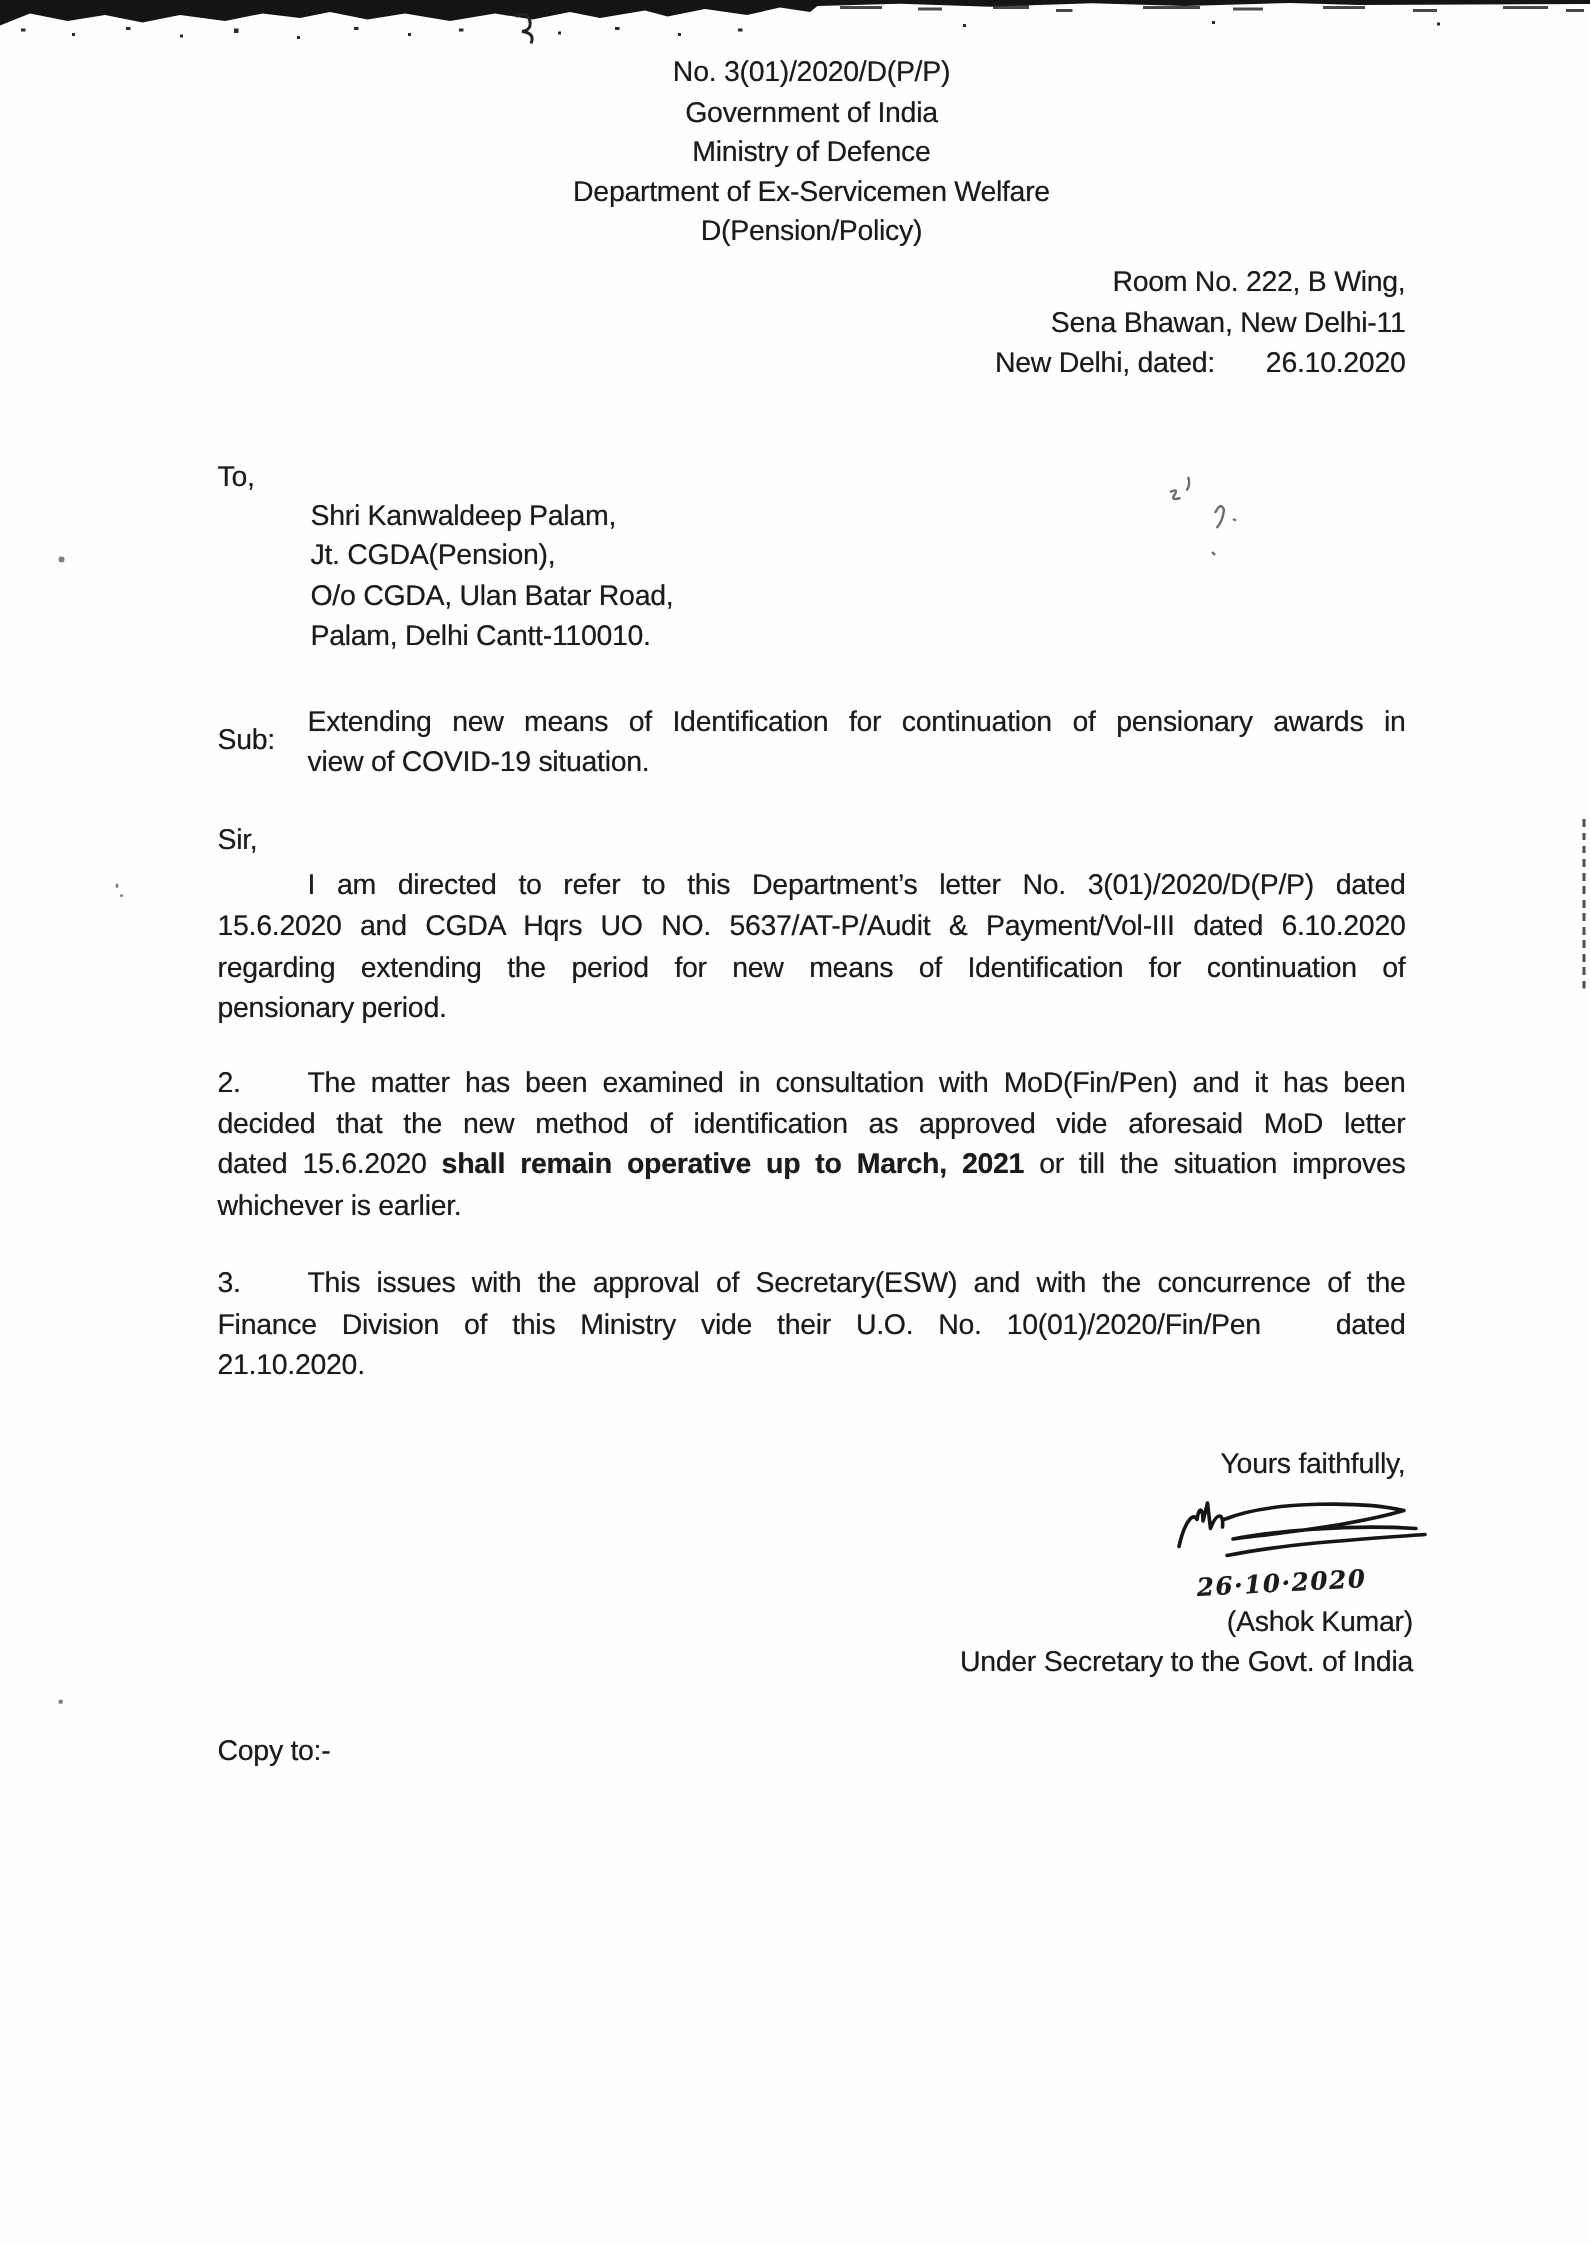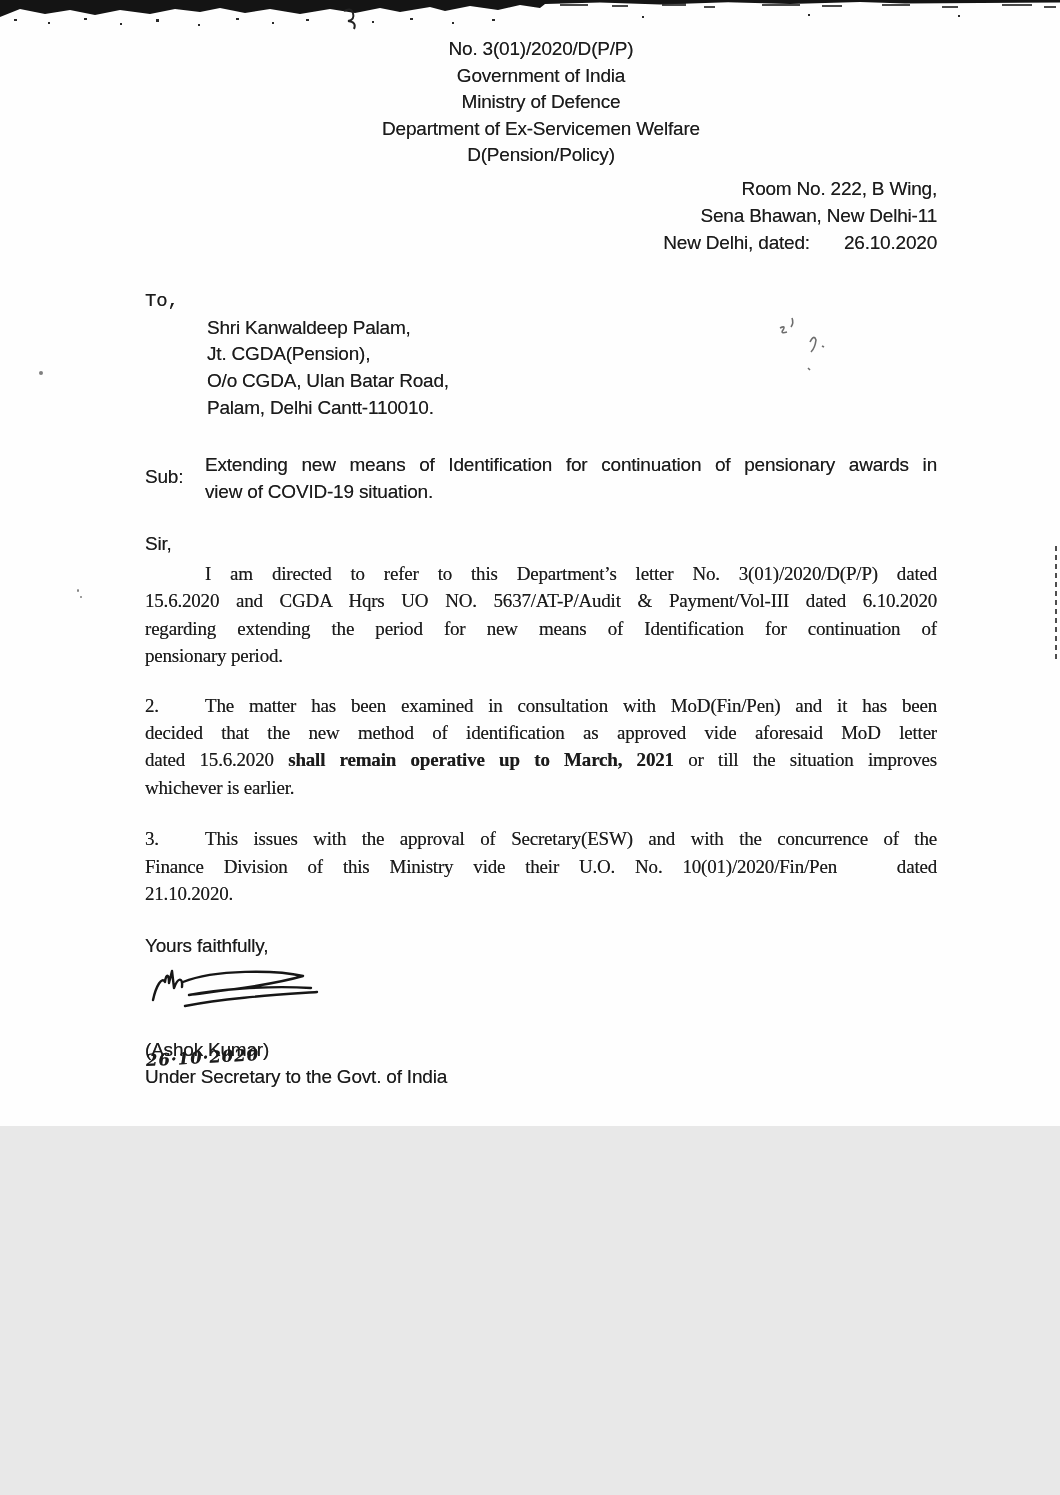--- a/index.html
+++ b/index.html
@@ -1,52 +1,52 @@
 <!DOCTYPE html>
 <html><head>
 <meta charset="utf-8">
 <style>
   html,body{margin:0;padding:0;background:#e8e8e8;}
   .page{
     position:relative;
-    width:1060px;height:1126px;
+    width:1060px;height:1495px;
     background:#fefefe;
     font-family:"Liberation Sans","DejaVu Sans",sans-serif;
     color:#1b1b1b;
     overflow:hidden;
     text-shadow:0 0 .5px rgba(10,10,10,.6);
   }
   .artifact-top{position:absolute;top:0;left:0;width:1060px;height:34px;pointer-events:none;}
   .scanline-right{
     position:absolute;left:1055px;top:546px;width:2px;height:113px;
     background:repeating-linear-gradient(180deg,#2e2e2e 0 5px,transparent 5px 9px);
     opacity:.85;
   }
   .speck{position:absolute;background:#3a3a3a;border-radius:50%;opacity:.65;}
   .penmark{position:absolute;left:748px;top:306px;pointer-events:none;}
   .content{padding:36px 123px 0 145px;font-size:19px;letter-spacing:-.2px;}
   .center{text-align:center;line-height:27px;}
   .hdr{line-height:26.6px;}
   .right-block{text-align:right;line-height:27.2px;margin-top:6px;}
   .date-line .gap{display:inline-block;width:34px;}
-  .to-label{margin-top:31px;line-height:27px;font-family:Liberation Mono, monospace;}
+  .to-label{margin-top:48px;line-height:27px;}
   .recipient{margin-left:62px;line-height:26.8px;}
   .sub-row{margin-top:29px;display:flex;line-height:27.4px;}
   .sub-label{width:60px;flex:0 0 60px;margin-top:12px;}
   .sub-lines{flex:1;}
   .salutation{margin-top:24px;line-height:27.4px;}
-  .para{line-height:27.4px;font-family:Liberation Serif, serif;}
+  .para{line-height:27.4px;}
   .p1{margin-top:3px;}
   .p2{margin-top:22px;}
   .p3{margin-top:24px;}
   .jl{text-align:justify;text-align-last:justify;}
   .indent-first{text-indent:60px;}
   .pnum{display:inline-block;width:60px;text-indent:0;}
   .bold{font-weight:700;}
-  .sig-area{text-align:left;margin-top:25px;line-height:27.4px;}
+  .sig-area{text-align:right;margin-top:39px;line-height:27.4px;}
   .sig-strokes{margin:4px -26px -2px 0;}
   .sig-date{
     font-family:"DejaVu Serif","Liberation Serif",serif;
     font-style:italic;font-weight:700;font-size:16.5px;
     transform:rotate(-3deg);transform-origin:right center;
     margin:-16px 26px 0 0;letter-spacing:1px;
   }
   .sig-name{margin-top:1px;margin-right:-5px;}
   .sig-title{margin-right:-5px;}
   .copy-label{margin-top:32px;line-height:27px;}

